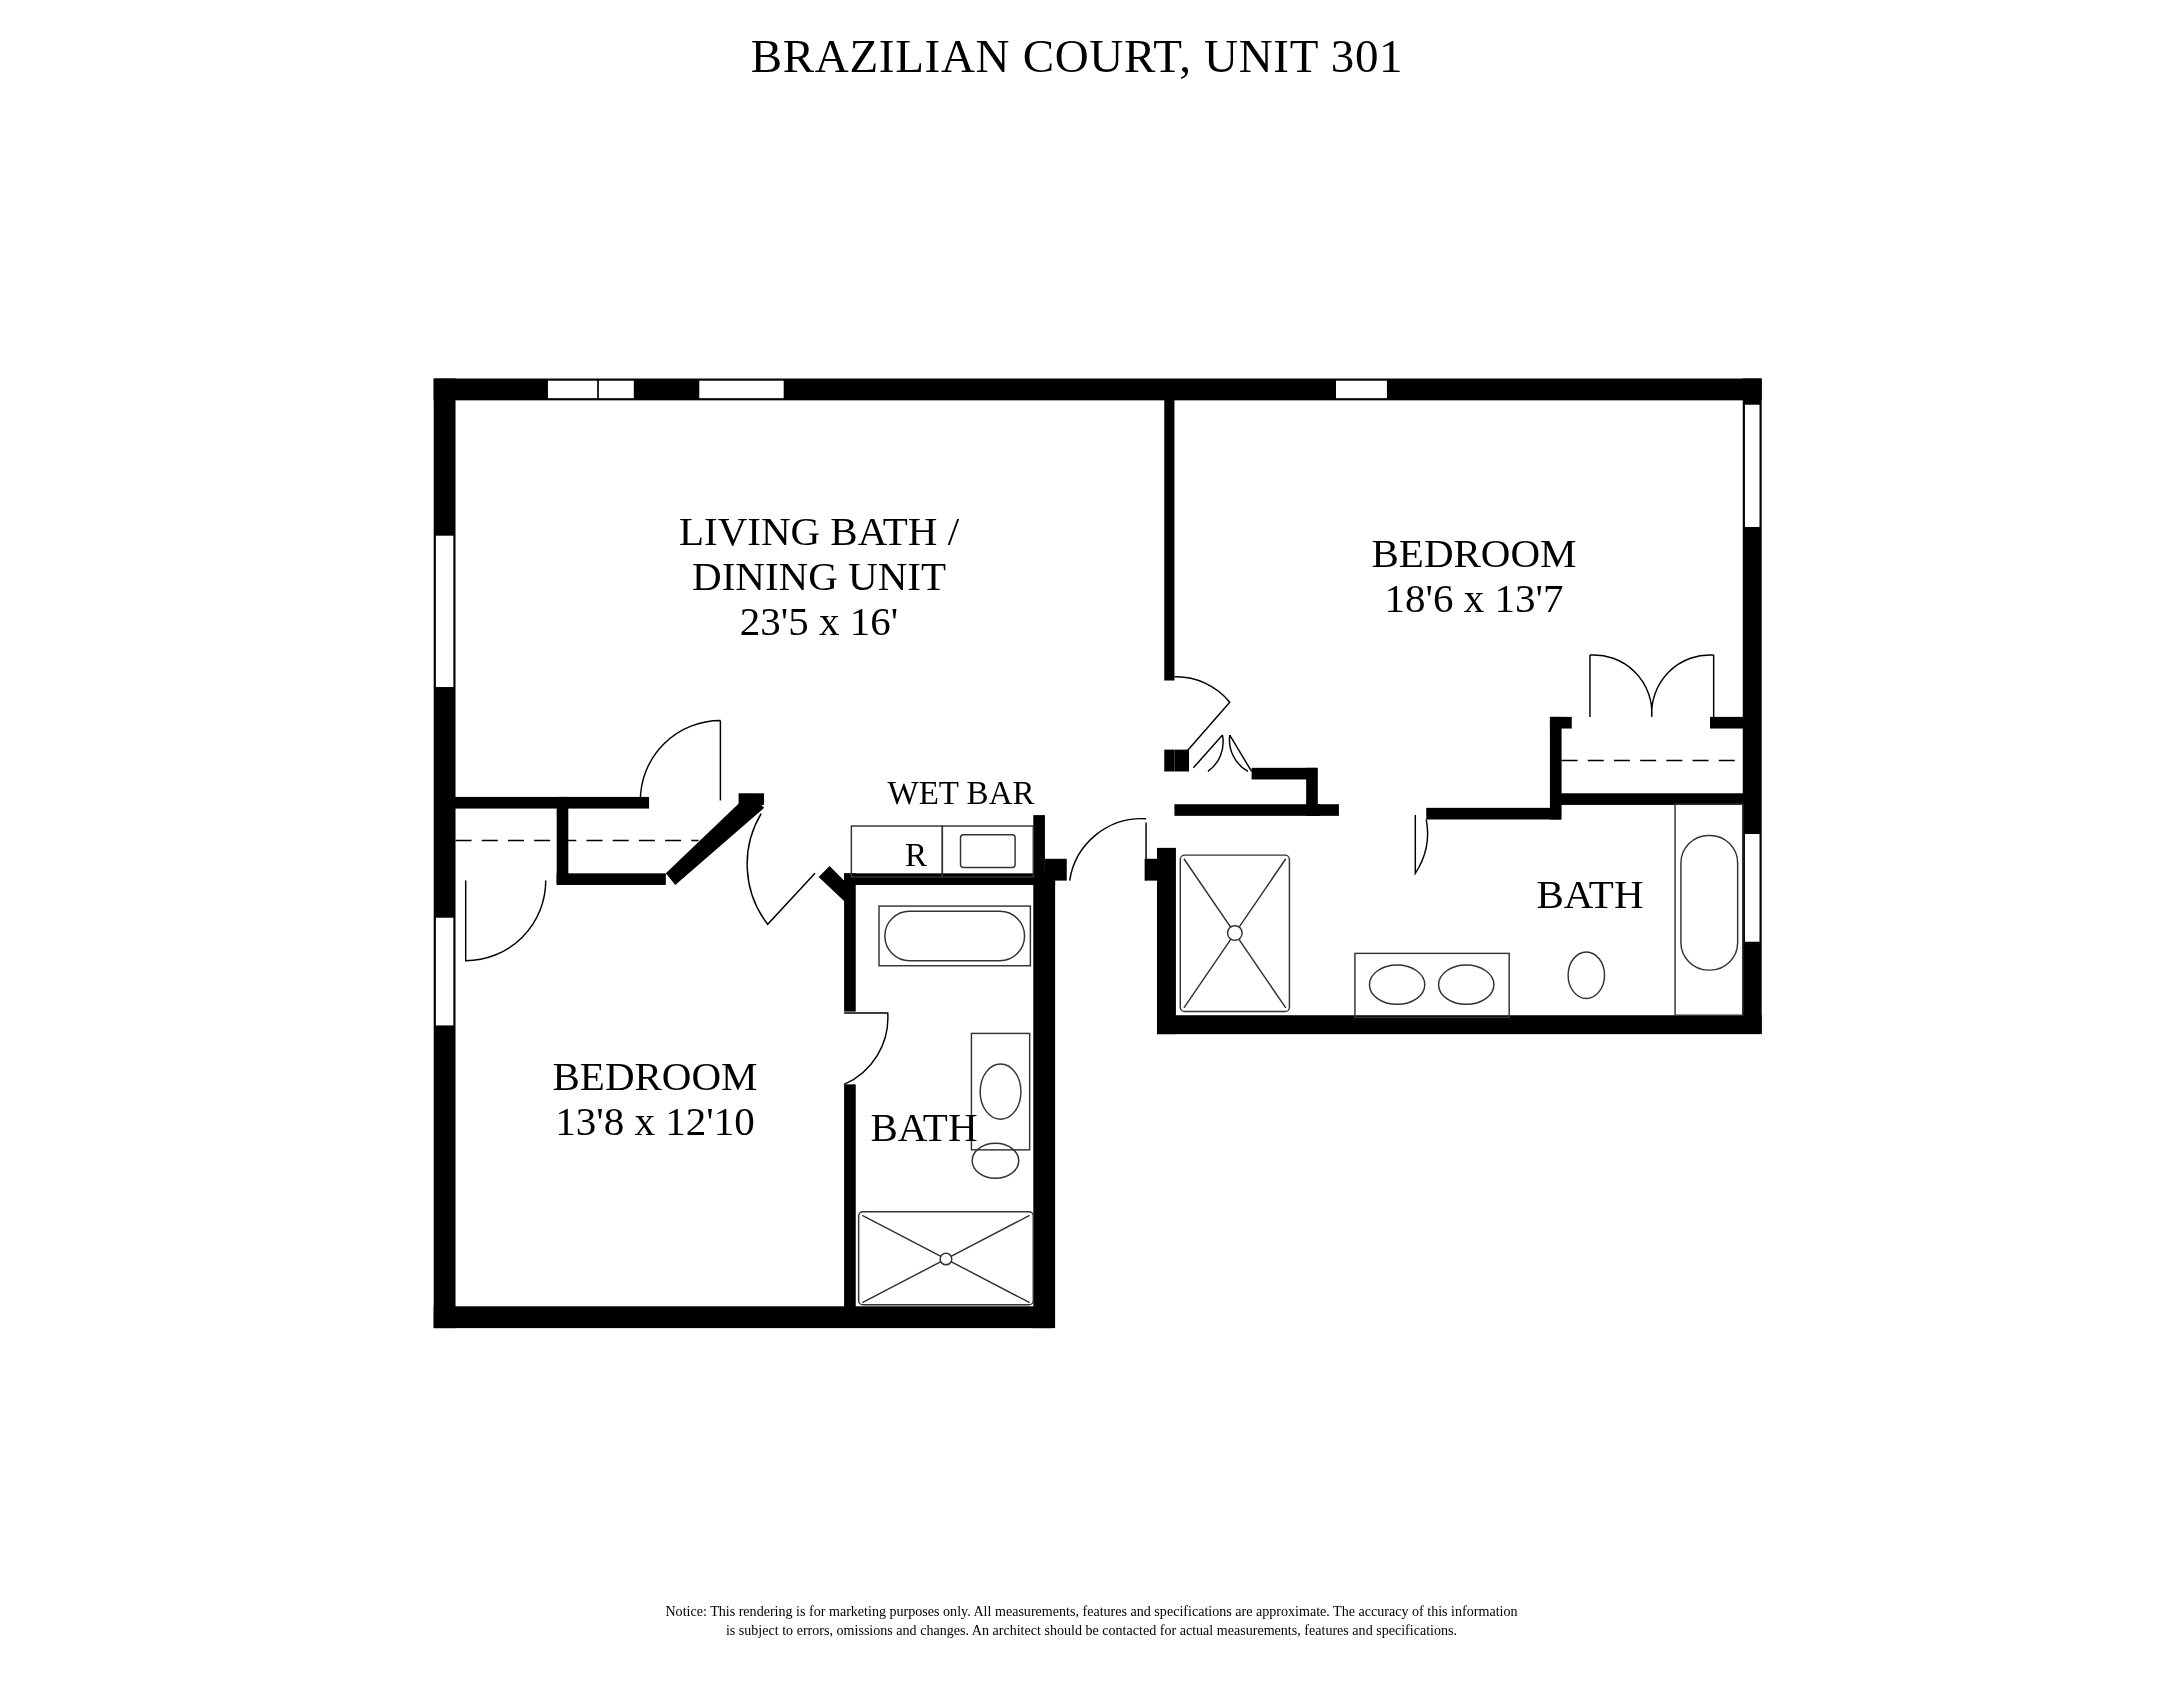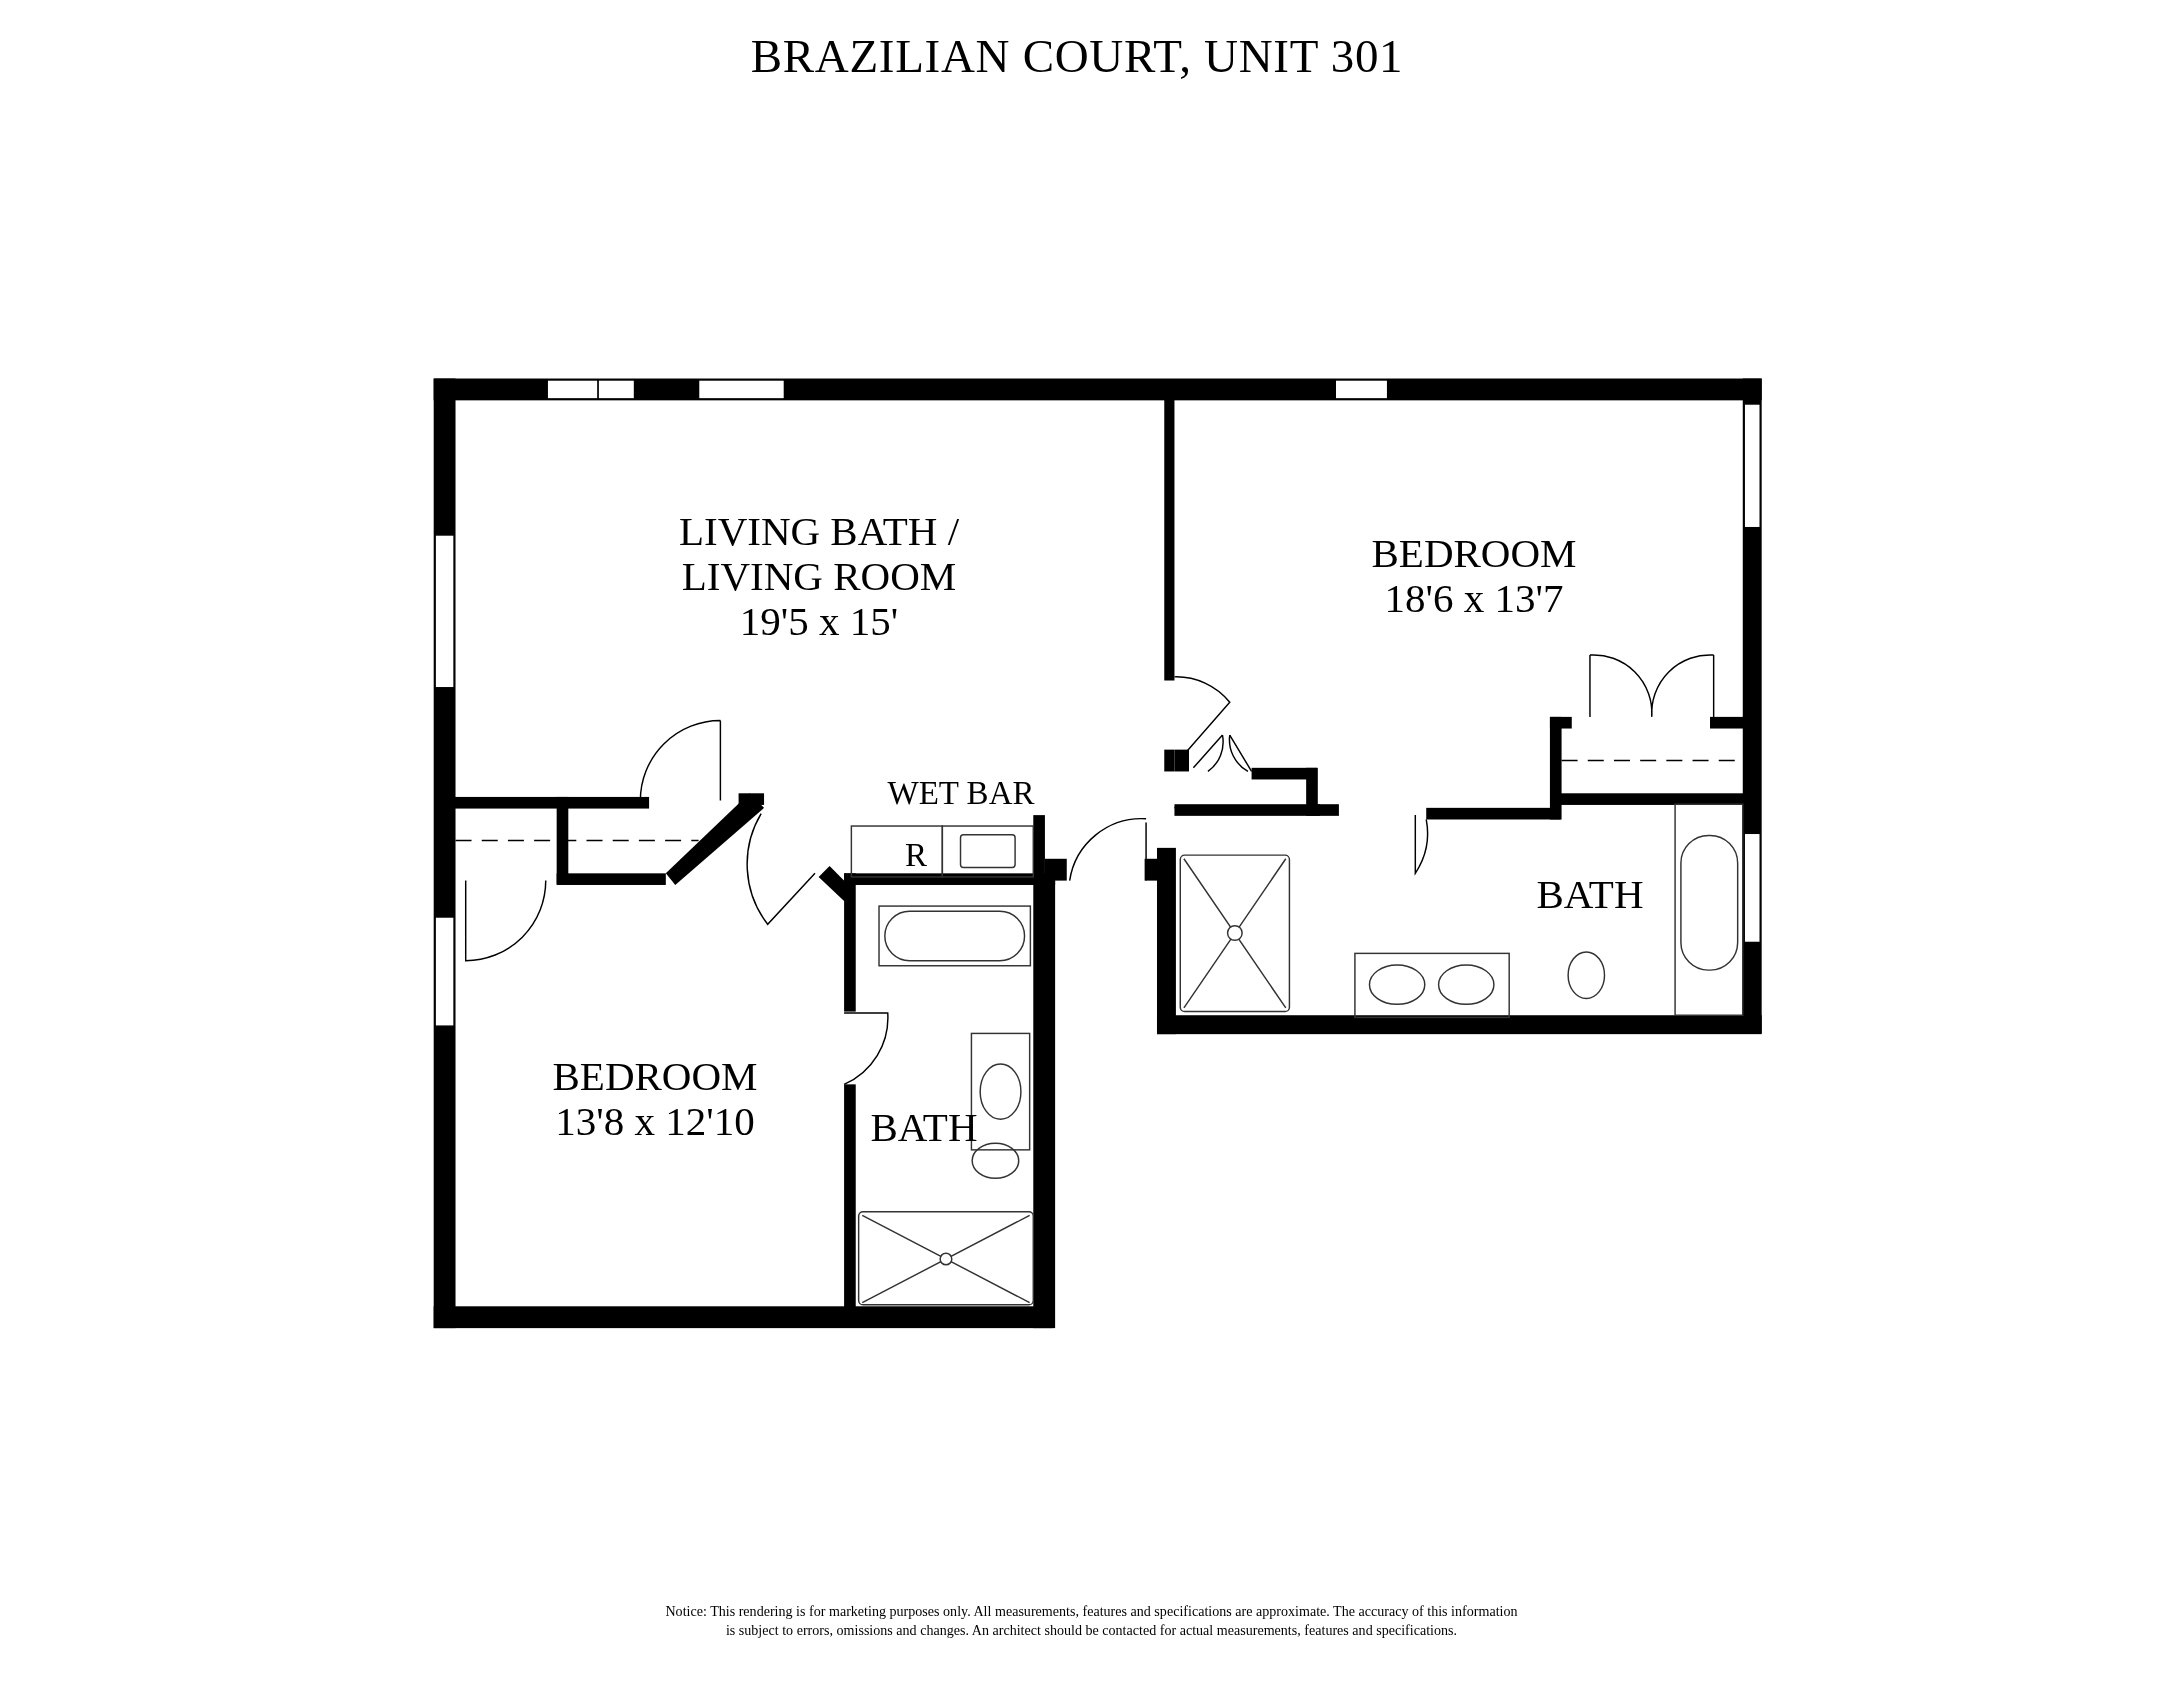--- a/index.html
+++ b/index.html
@@ -123,22 +123,22 @@
 
     <ellipse cx="2180" cy="1340" rx="25" ry="32"></ellipse>
 
     <rect x="2302" y="1105" width="93" height="290"></rect>
     <rect x="2310" y="1148" width="78" height="185" rx="38"></rect>
   </g>
 </svg>
 
 <div class="lbl" style="left:819px; top:509px;">
   <div>LIVING BATH /</div>
-  <div>LIVING ROOM</div>
-  <div>19'5 x 15'</div>
+  <div>DINING UNIT</div>
+  <div>23'5 x 16'</div>
 </div>
 
 <div class="lbl" style="left:1474px; top:531px;">
   <div>BEDROOM</div>
   <div>18'6 x 13'7</div>
 </div>
 
 <div class="lbl" style="left:655px; top:1054px;">
   <div>BEDROOM</div>
   <div>13'8 x 12'10</div>

